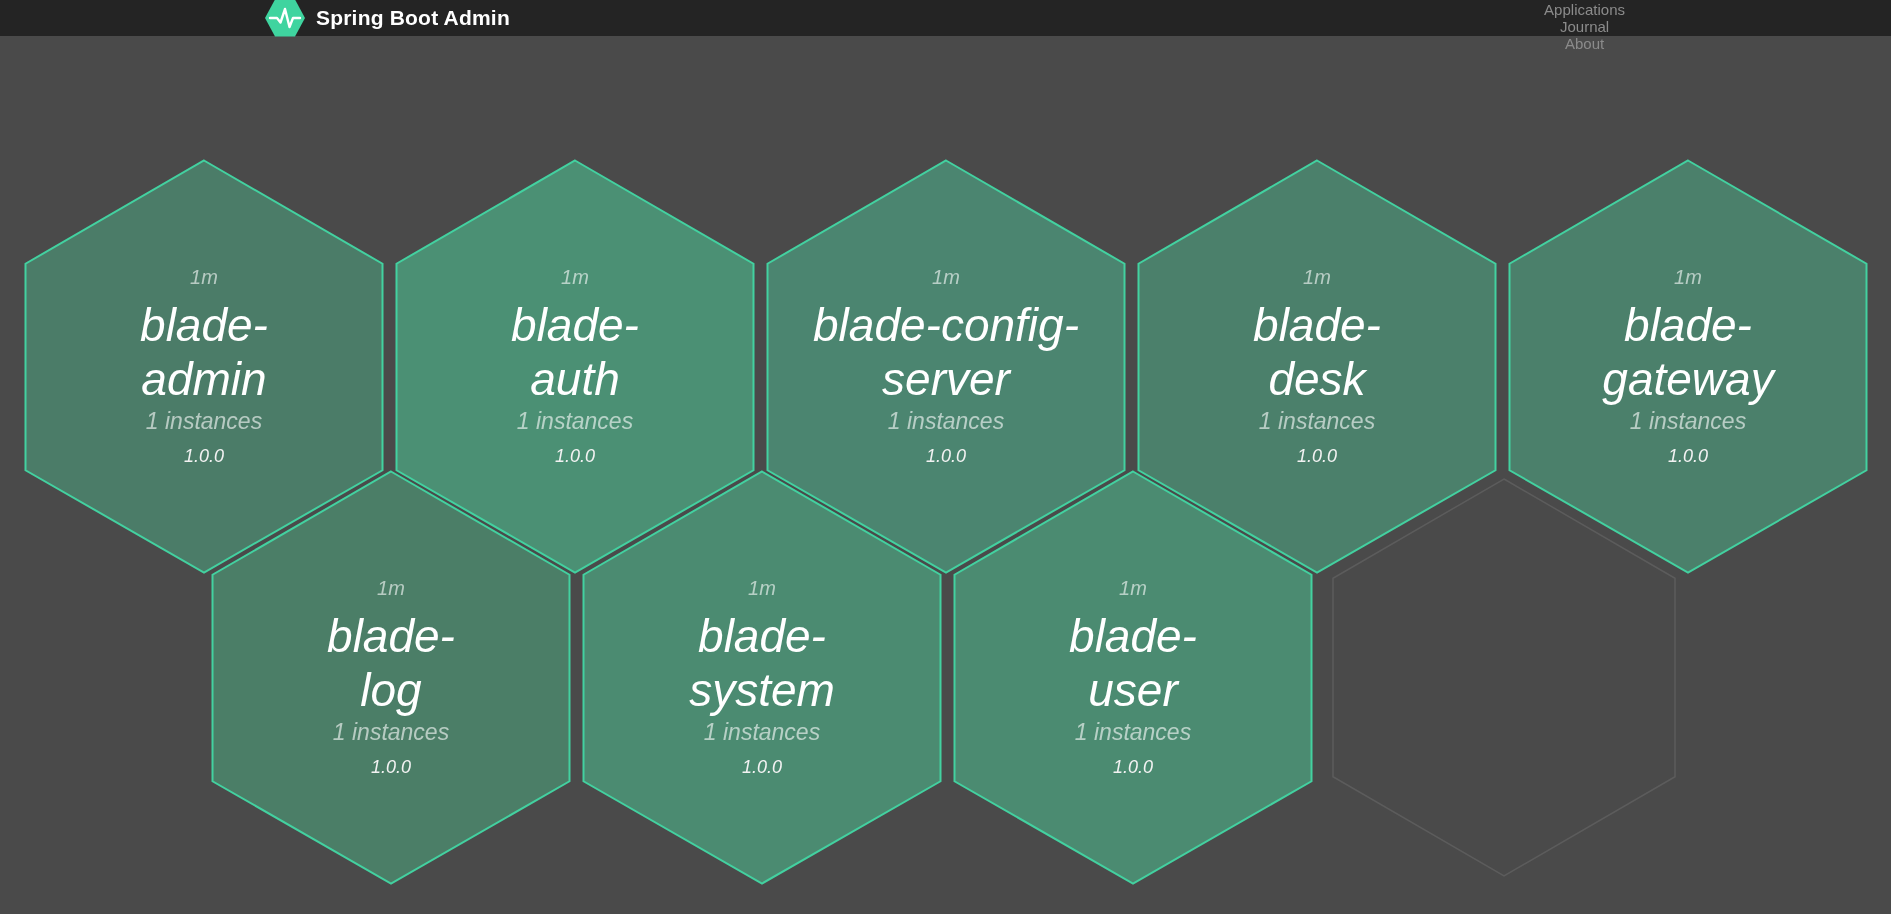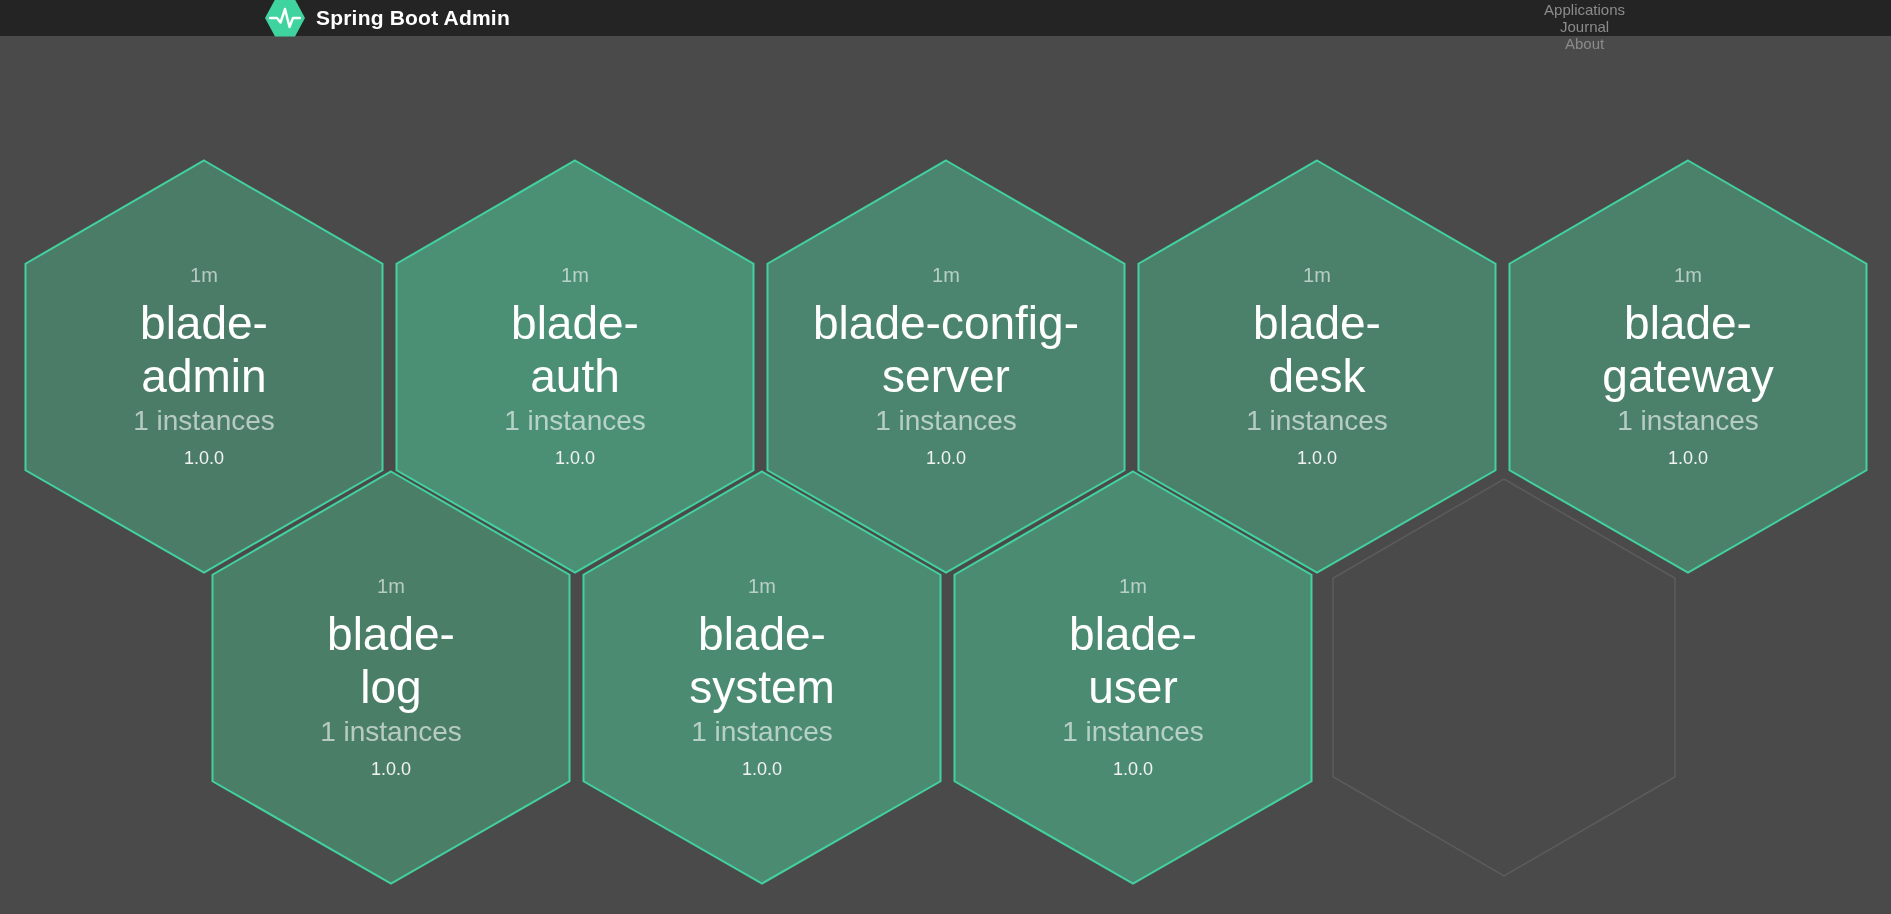--- a/index.html
+++ b/index.html
@@ -16,30 +16,30 @@
   .brand-hex{
     width:40px;height:37px;background:#3fd49f;
     clip-path:polygon(25% 0,75% 0,100% 50%,75% 100%,25% 100%,0 50%);
     display:flex;align-items:center;justify-content:center;flex:0 0 auto;
   }
   .brand-title{color:#ffffff;font-size:21px;font-weight:700;letter-spacing:.2px;}
   .nav-items{display:flex;align-items:center;flex-direction:column;}
   .nav-item{color:#8b8b8b;font-size:15px;padding:0 13px;cursor:pointer;white-space:nowrap;}
   .nav-item.active{color:#ffffff;font-weight:700;}
   
-  .wallboard{position:relative;width:1542px;height:862px;}
+  .wallboard{position:relative;width:1542px;height:862px;font-style:italic;}
   .hex{position:absolute;width:360px;height:415px;cursor:pointer;}
   .hex > svg{position:absolute;left:0;top:0;}
   .hex-content{
     position:absolute;inset:0;display:flex;flex-direction:column;
     align-items:center;justify-content:center;text-align:center;color:#fff;
   }
   .hex-uptime{font-size:20px;color:rgba(255,255,255,.6);margin-bottom:10px;}
   .hex-name{font-size:46px;line-height:1.16;font-weight:400;white-space:pre-line;color:#ffffff;}
-  .hex-instances{font-size:28px;color:rgba(255,255,255,.6);margin-top:2px;}
+  .hex-instances{font-size:23px;color:rgba(255,255,255,.6);margin-top:2px;}
   .hex-version{font-size:18px;color:#f2f2f2;margin-top:11px;}
   .hex-ghost{position:absolute;width:344px;height:399px;pointer-events:none;}
 </style>
 </head>
 <body>
 
 <header class="navbar">
   <div class="nav-inner">
     <div class="brand">
       <span class="brand-hex">

